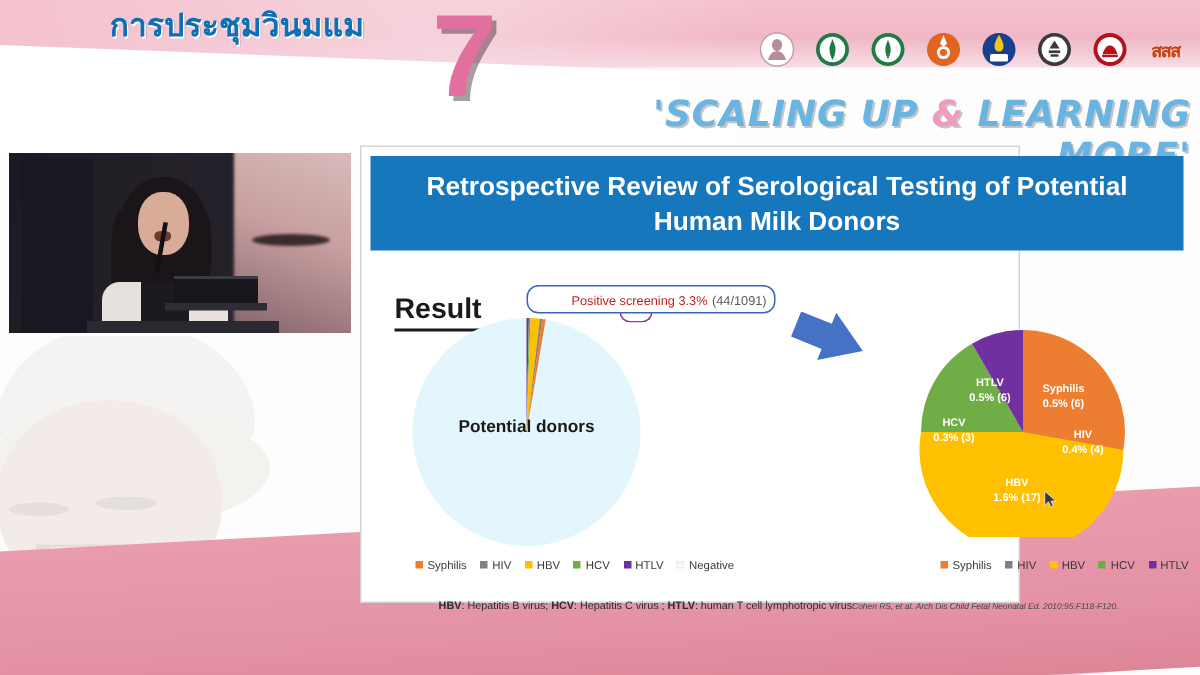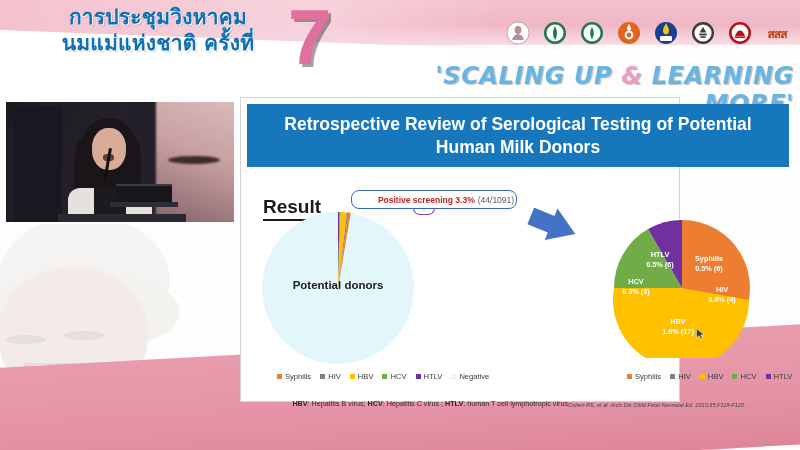--- a/index.html
+++ b/index.html
@@ -123,36 +123,36 @@
     font-weight:bold; font-size:19px; color:#1a1a1a;
     border-bottom:2px solid #1a1a1a; padding-bottom:1px;
   }
 
   .callout {
     position:absolute; left:110px; top:4px; width:166px; height:19px;
     border:1px solid #3b63c4; border-radius:8px; background:#ffffff;
     display:flex; align-items:center; justify-content:center; gap:3px;
     font-size:8.5px; white-space:nowrap;
   }
-  .callout .strong { color:#c21f1f; font-weight:bold;padding-left:24px; }
+  .callout .strong { color:#c21f1f; font-weight:normal;padding-left:24px; }
   .callout .frac { color:#5a5a5a; }
   .callout-brace {
     position:absolute; left:172px; top:22px; width:22px; height:7px;
     border:1.3px solid #8a3f9b; border-top:none; border-radius:0 0 9px 9px;
   }
 
   .arrow { position:absolute; left:286px; top:22px; width:52px; height:42px; }
 
   .right-heading {
     position:absolute; left:332px; top:6px; width:222px; text-align:center;
     font-size:12.5px; color:#3a3a3a;
   }
 
   
-  .pie-left { position:absolute; left:19px; top:24px; width:156px; height:156px; }
+  .pie-left { position:absolute; left:32px; top:24px; width:156px; height:156px; }
   .pie-left-label {
     position:absolute; left:0; top:68px; width:156px; text-align:center;
     font-weight:bold; font-size:11.5px; color:#1a1a1a; line-height:15px;
   }
 
   
   .pie-right { position:absolute; left:371px; top:32px; width:140px; height:140px; }
   .pie-right svg { display:block; }
   .slice-label { font-size:7.3px; font-weight:bold; fill:#ffffff; text-anchor:middle; }
 
@@ -193,22 +193,21 @@
     <div class="baby-teeth"></div>
     <div class="baby-body"></div>
   </div>
 
   <div class="bg-bottom-wedge2"></div>
   <div class="bg-bottom-wedge"></div>
 
   <div class="header">
 
     <div class="th-title-wrap">
-      <div class="th-line">การประชุมวิงหาคม</div>
-      <div class="th-line">นมแม่แห่งชาติ ครั้งที่</div>
+      <div class="th-line">การประชุมวินมแม</div>
     </div>
 
     <div class="big-seven">7</div>
 
     <div class="tagline">
       <span>'SCALING UP </span><span class="amp">&amp;</span><span> LEARNING MORE'</span>
     </div>
 
     <div class="logos">
       <div class="logo-wrap">

